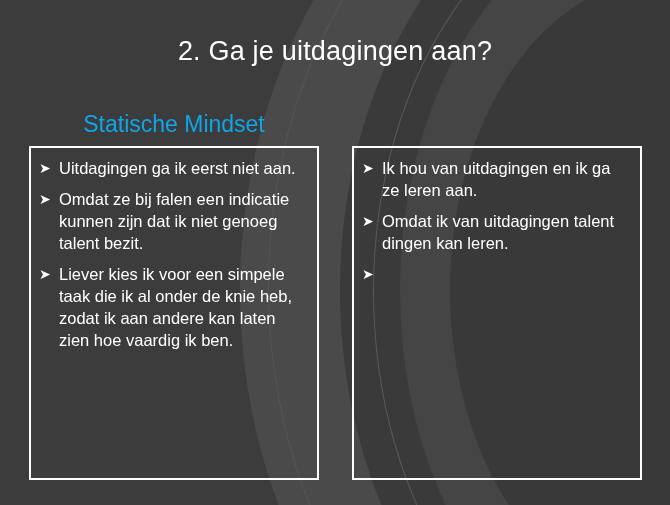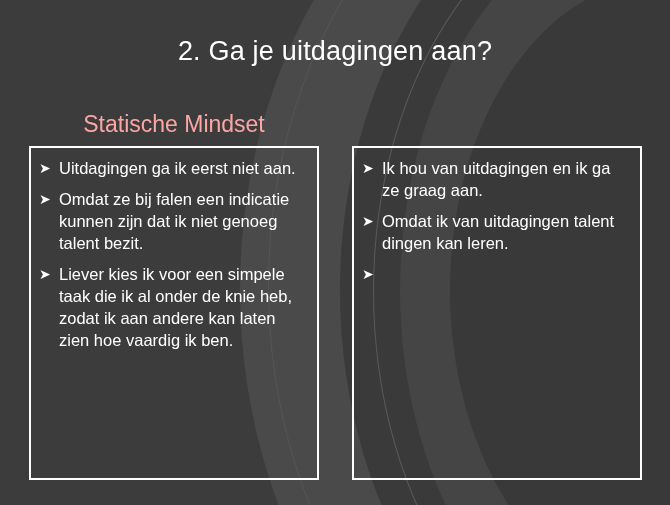--- a/index.html
+++ b/index.html
@@ -103,21 +103,21 @@
   .col {
     position: absolute;
     top: 146px;
   }
   .col-left { left: 29px; width: 290px; }
   .col-right { left: 352px; width: 290px; }
 
   .col-heading {
     position: absolute;
     top: 111px;
-    color: #fca5a5;
+    color: #0ea5e9;
     font-size: 23px;
     font-weight: normal;
     text-align: center;
   }
   .heading-left { left: 29px; width: 290px; }
   .heading-right { left: 352px; width: 290px; }
 
   .box {
     border: 2px solid #ffffff;
     box-sizing: border-box;
@@ -185,21 +185,21 @@
           </li>
         </ul>
       </div>
     </div>
 
     <div class="col col-right">
       <div class="box box-right">
         <ul class="bullets">
           <li>
             <span class="marker">➤</span>
-            <span>Ik hou van uitdagingen en ik ga ze graag aan.</span>
+            <span>Ik hou van uitdagingen en ik ga ze leren aan.</span>
           </li>
           <li>
             <span class="marker">➤</span>
             <span>Omdat ik van uitdagingen talent dingen kan leren.</span>
           </li>
           <li>
             <span class="marker">➤</span>
           </li>
         </ul>
       </div>

